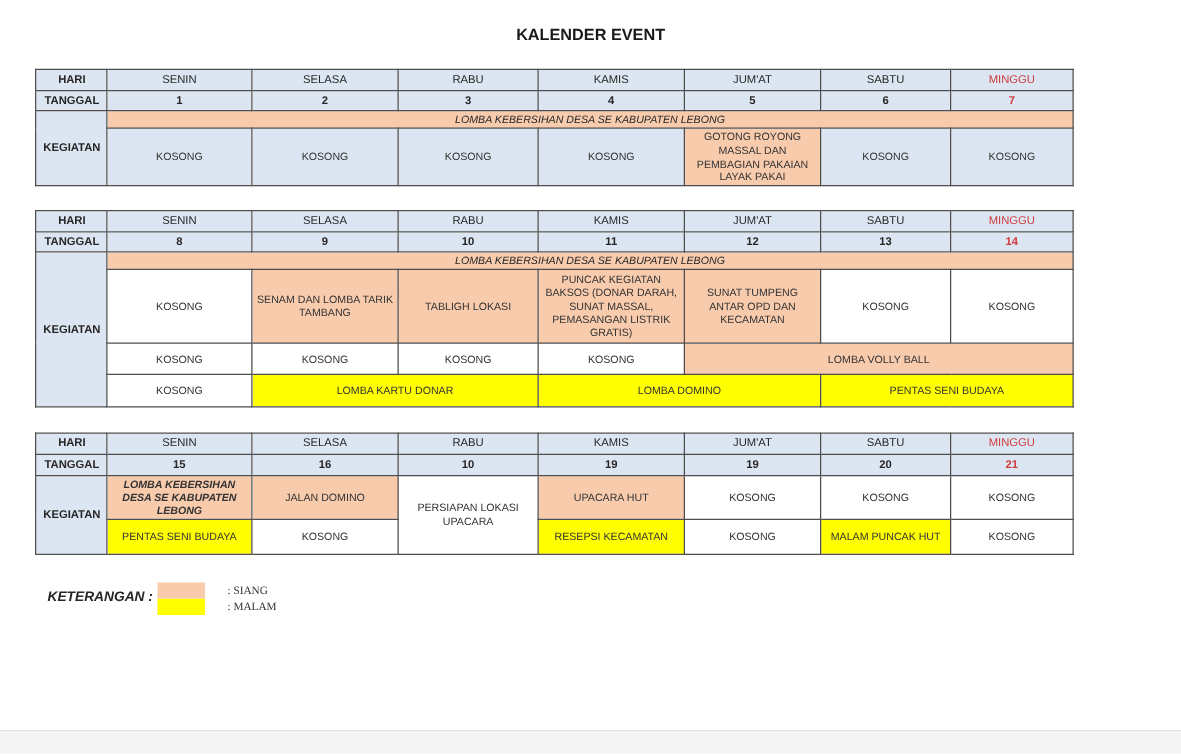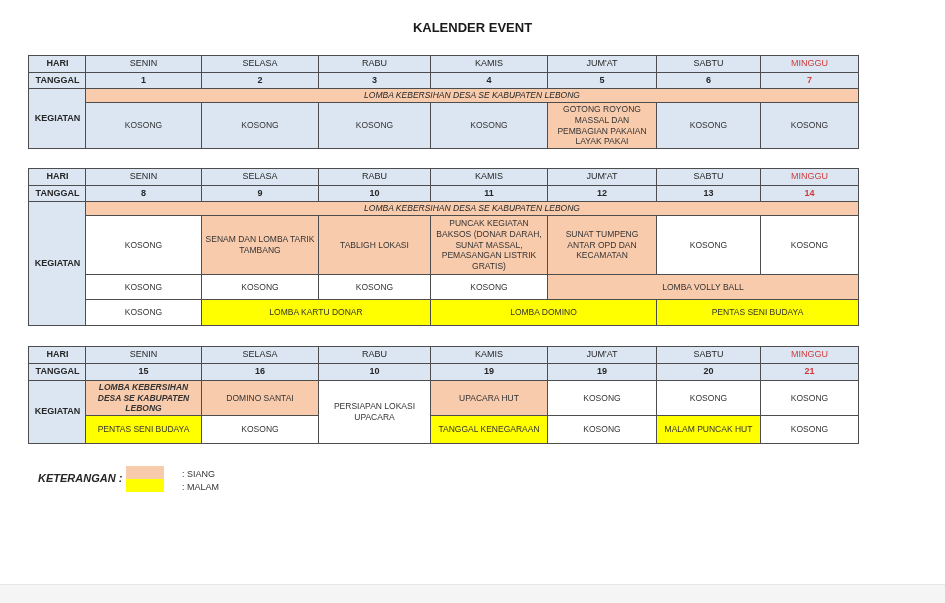--- a/index.html
+++ b/index.html
@@ -18,21 +18,21 @@
   .c-malam{background:var(--malam);}
   .dayh{font-weight:normal;font-size:9px;background:var(--header);}
   .dateh{font-weight:bold;font-size:9px;background:var(--header);}
   .sun{color:var(--sunday);}
   .banner{font-style:italic;background:var(--siang);font-size:8.5px;color:#262626;}
   .ev{color:#333;}
   .ib{font-style:italic;font-weight:bold;}
   .legend{display:flex;align-items:flex-start;margin:22px 0 0 38px;}
   .legend-label{font-weight:bold;font-style:italic;font-size:11px;width:88px;padding-top:6px;}
   .legend-rows{display:flex;flex-direction:column;}
-  .legend-row{display:flex;align-items:flex-end;height:13px;}
+  .legend-row{display:flex;align-items:center;height:13px;font-family:Liberation Serif, serif;}
   .swatch{width:38px;height:13px;display:inline-block;}
   .sw-siang{background:var(--siang);}
   .sw-malam{background:var(--malam);}
   .legend-row span.txt{margin-left:18px;font-size:9px;color:#333;}
   .footer-strip{position:absolute;left:0;bottom:0;width:945px;height:18px;background:#f5f5f5;border-top:1px solid #e6e6e6;}
 </style>
 </head>
 <body>
 
 <div class="page">
@@ -178,31 +178,31 @@
       <td class="dateh">16</td>
       <td class="dateh">10</td>
       <td class="dateh">19</td>
       <td class="dateh">19</td>
       <td class="dateh">20</td>
       <td class="dateh sun">21</td>
     </tr>
     <tr style="height:30px">
       <th class="lab" rowspan="2">KEGIATAN</th>
       <td class="ev c-siang ib">LOMBA KEBERSIHAN DESA SE KABUPATEN LEBONG</td>
-      <td class="ev c-siang">DOMINO SANTAI</td>
+      <td class="ev c-siang">JALAN DOMINO</td>
       <td class="ev" rowspan="2">PERSIAPAN LOKASI UPACARA</td>
       <td class="ev c-siang">UPACARA HUT</td>
       <td class="ev">KOSONG</td>
       <td class="ev">KOSONG</td>
       <td class="ev">KOSONG</td>
     </tr>
     <tr style="height:28px">
       <td class="ev c-malam">PENTAS SENI BUDAYA</td>
       <td class="ev">KOSONG</td>
-      <td class="ev c-malam">TANGGAL KENEGARAAN</td>
+      <td class="ev c-malam">RESEPSI KECAMATAN</td>
       <td class="ev">KOSONG</td>
       <td class="ev c-malam">MALAM PUNCAK HUT</td>
       <td class="ev">KOSONG</td>
     </tr>
   </tbody>
     </table>
 
   <div class="legend">
     <div class="legend-label">KETERANGAN :</div>
     <div class="legend-rows">

